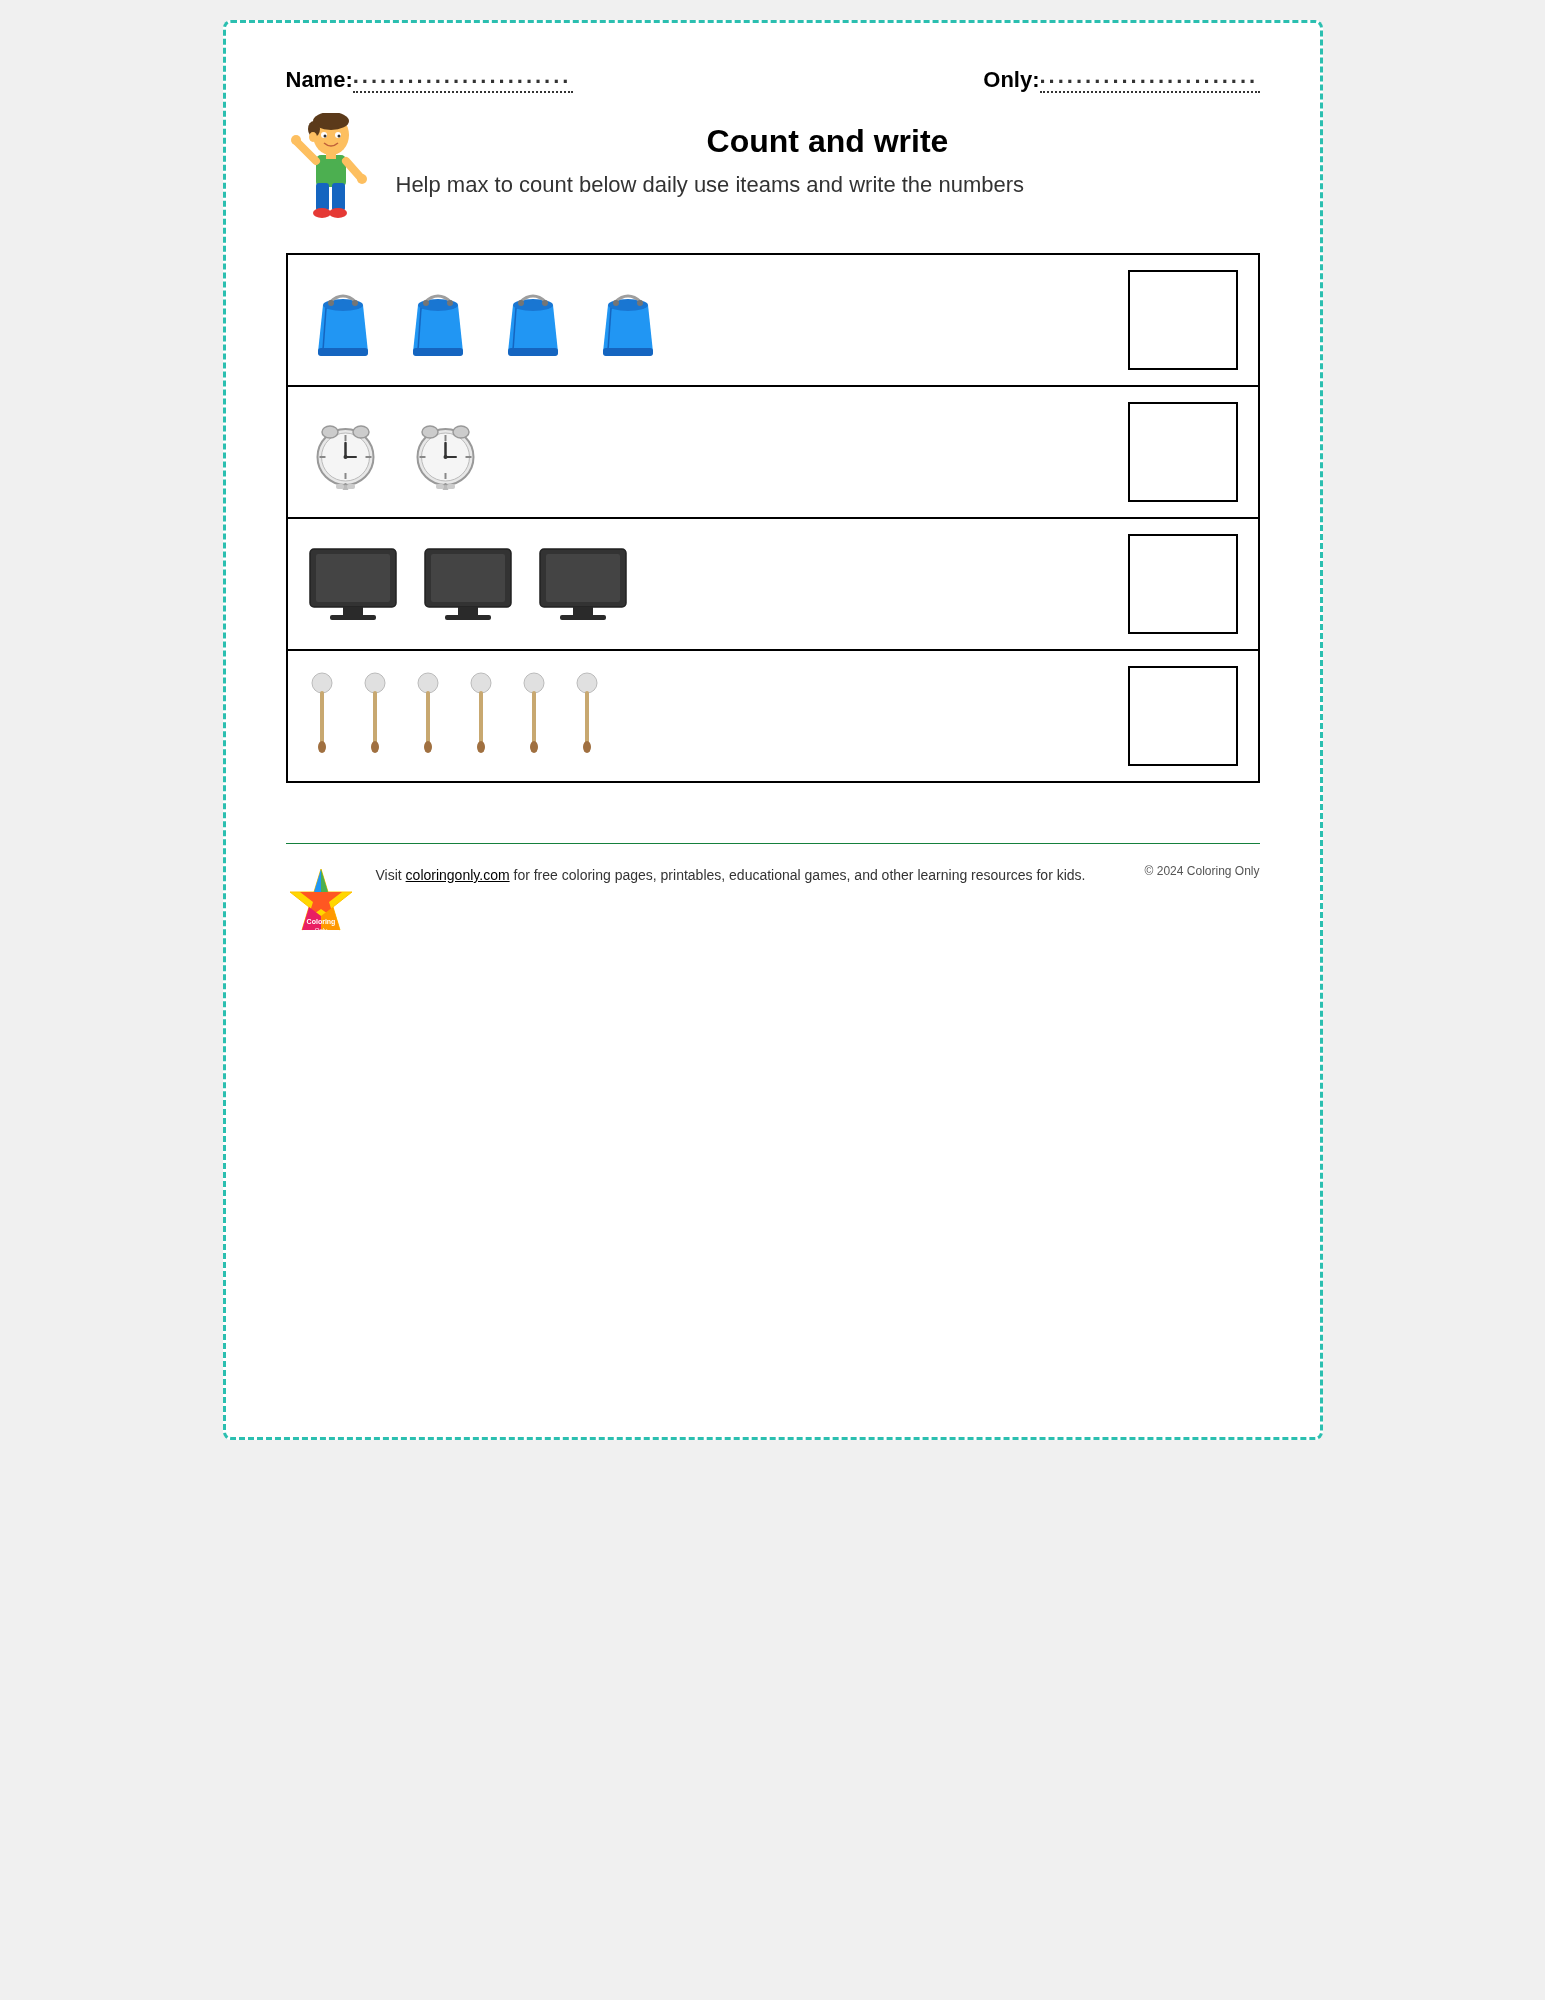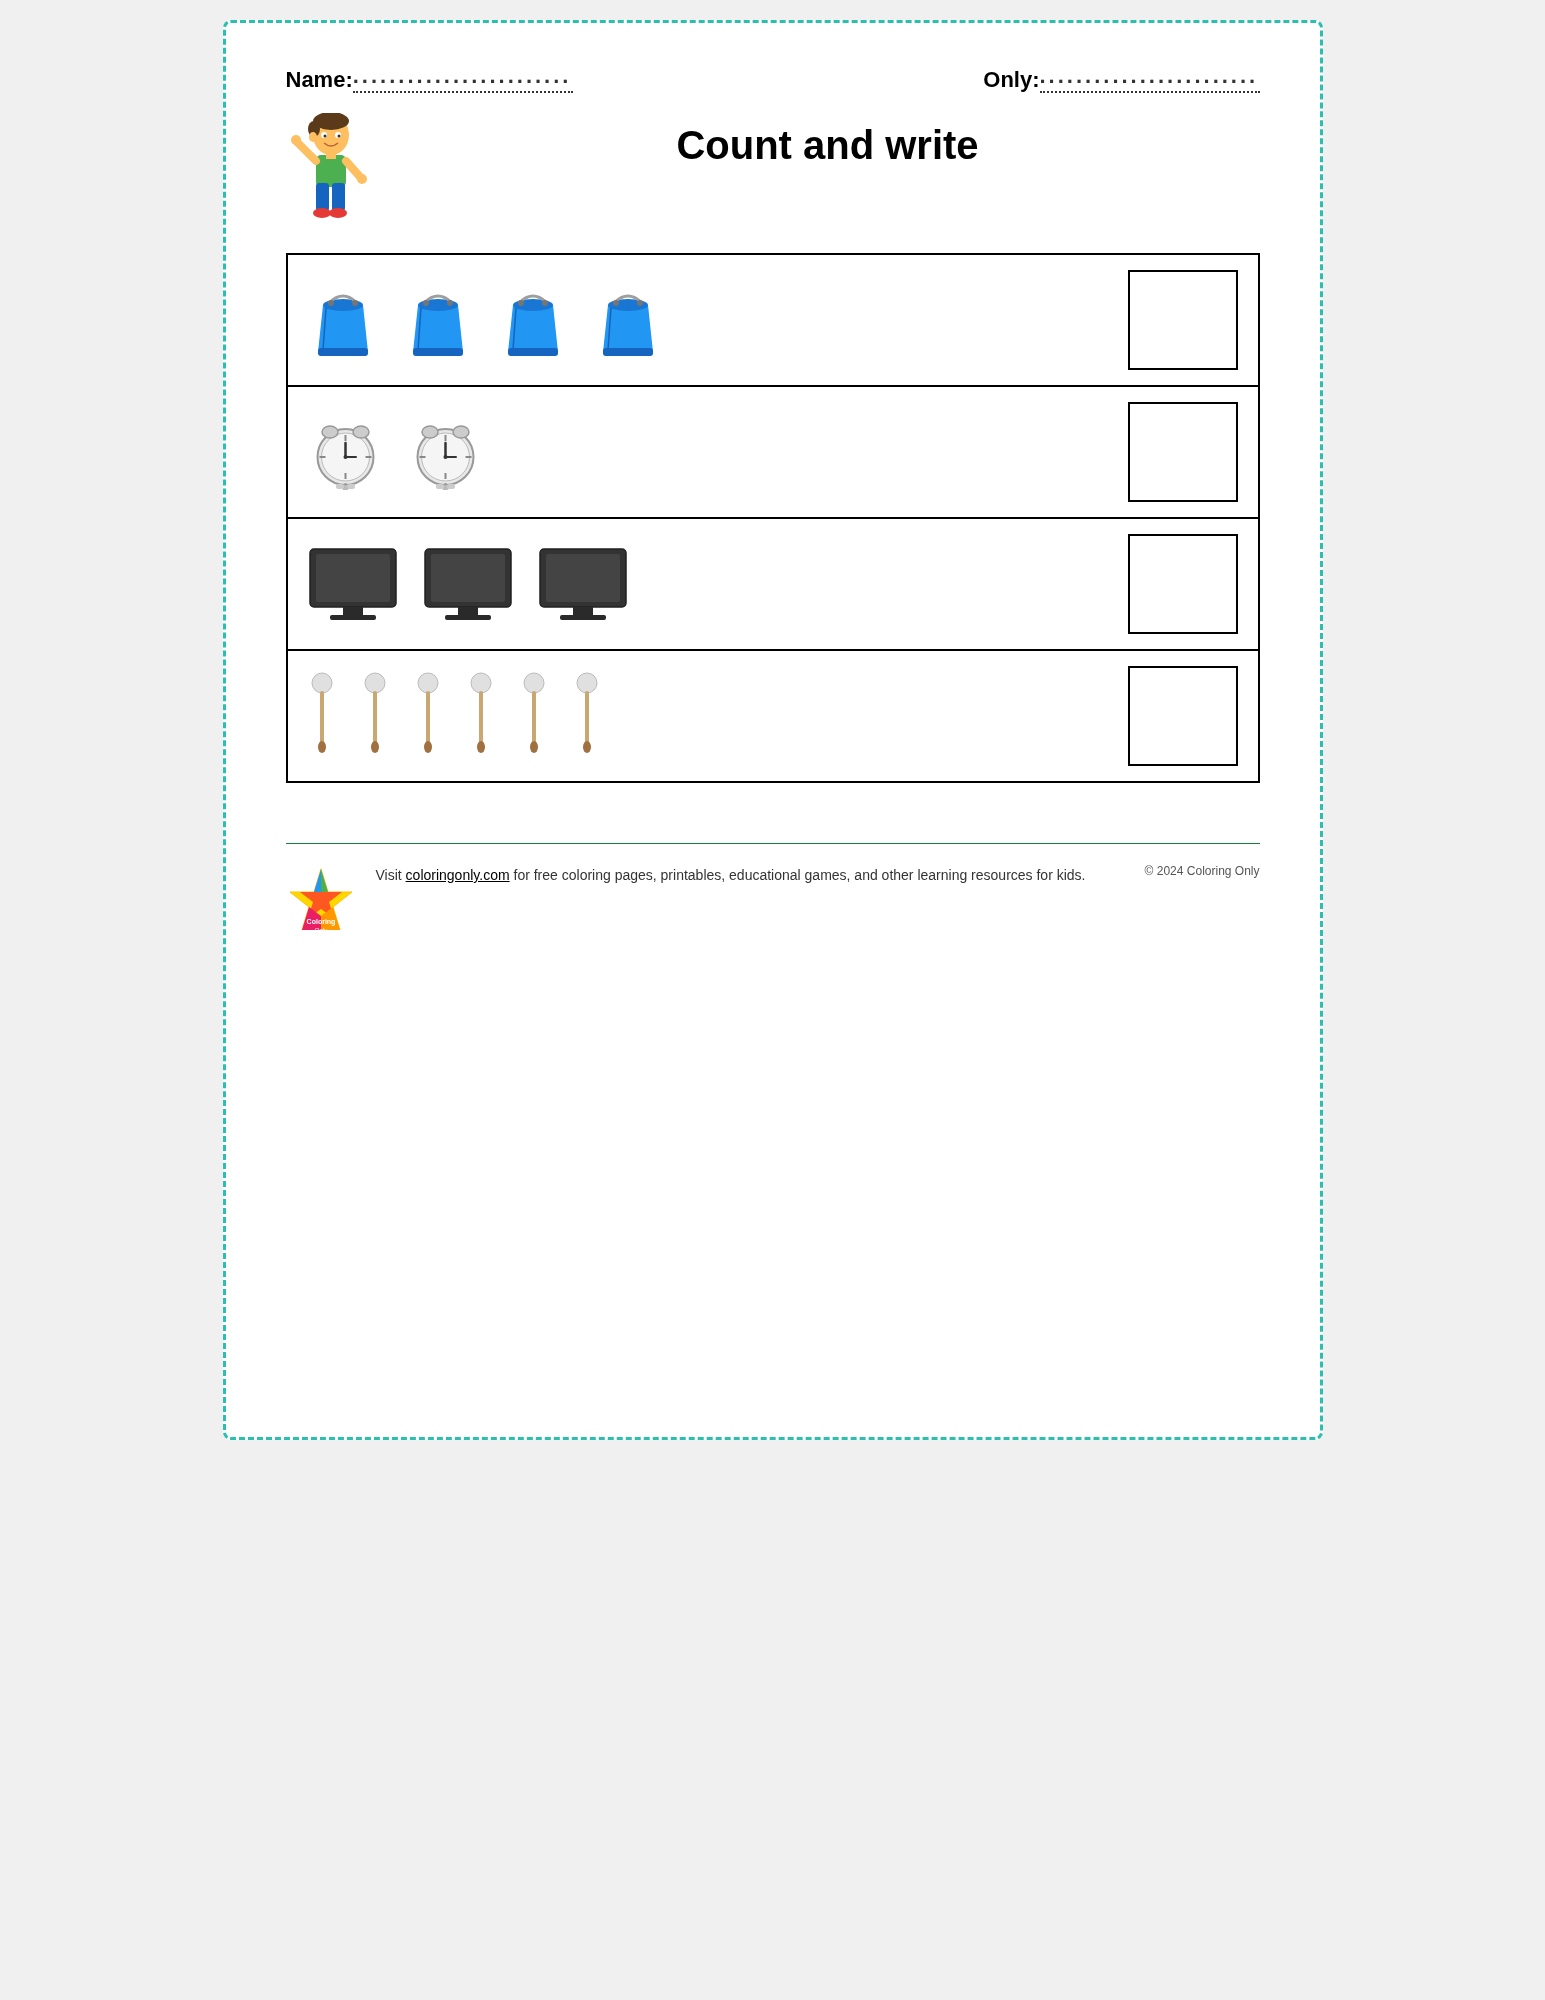--- a/index.html
+++ b/index.html
@@ -63,21 +63,21 @@
       flex-shrink: 0;
       margin-right: 20px;
       margin-top: -10px;
     }
 
     .title-text {
       flex: 1;
     }
 
     .worksheet-title {
-      font-size: 40px;
+      font-size: 32px;
       font-weight: bold;
       text-align: center;
       margin-bottom: 12px;
       color: #000;
     }
 
     .subtitle {
       font-size: 22px;
       color: #333;
       text-align: left;
@@ -231,20 +231,21 @@
 
       <rect x="30" y="70" width="13" height="28" rx="3" fill="#1565C0"></rect>
       <rect x="46" y="70" width="13" height="28" rx="3" fill="#1565C0"></rect>
 
       <ellipse cx="36" cy="100" rx="9" ry="5" fill="#E53935"></ellipse>
       <ellipse cx="52" cy="100" rx="9" ry="5" fill="#E53935"></ellipse>
     </svg>
 
     <div class="title-text">
       <div class="worksheet-title">Count and write</div>
+      <div class="subtitle">Help max to count below daily use iteams and write the numbers</div>
     </div>
   </div>
 
   <div class="activity-table">
 
     <div class="activity-row">
       <div class="items-area">
 
         <svg class="bucket-icon" viewBox="0 0 70 80" xmlns="http://www.w3.org/2000/svg">
           <path d="M15 25 L10 72 Q10 76 15 76 L55 76 Q60 76 60 72 L55 25 Z" fill="#2196F3"></path>

